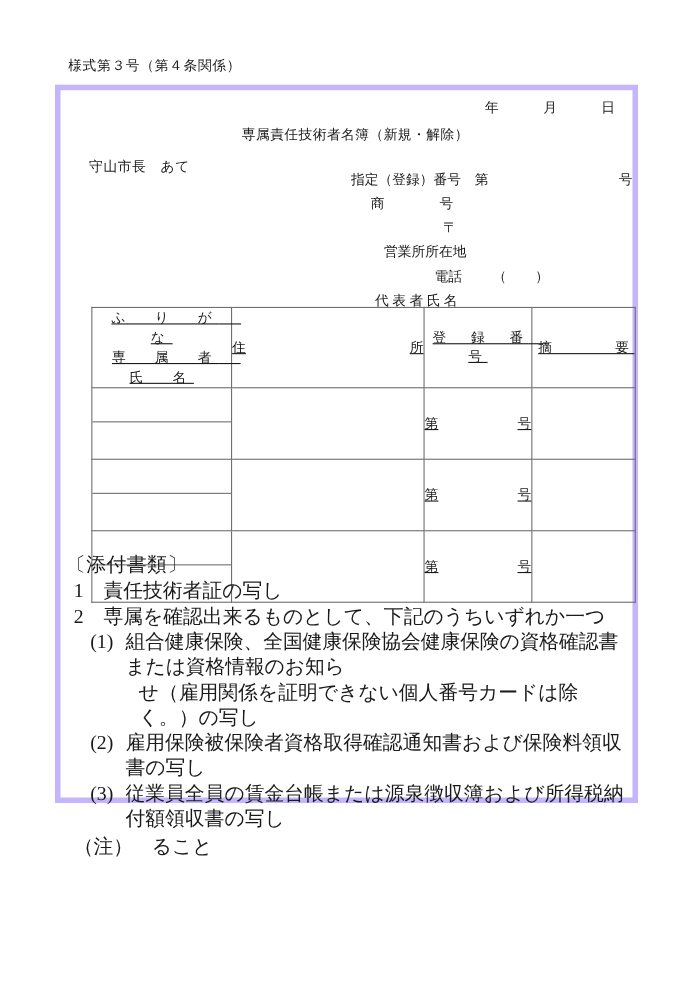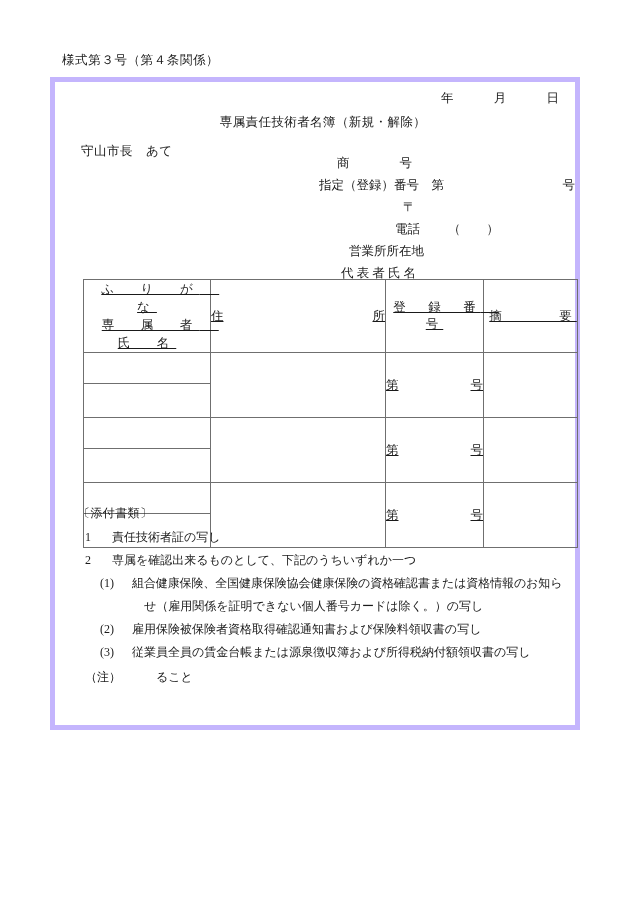--- a/index.html
+++ b/index.html
@@ -182,24 +182,24 @@
     box-sizing: border-box;
   }
   .name-split .lower {
     height: 32px;
     box-sizing: border-box;
   }
 
   
   .attach {
     position: absolute;
-    left: 23px;
+    left: 5px;
     top: 420px;
     width: 512px;
-    font-size: 12px;
+    font-size: 18px;
     line-height: 23px;
   }
   .att-head {
     letter-spacing: 0.4px;
     margin-bottom: 1px;
   }
   .att-item {
     position: relative;
     padding-left: 34px;
     margin-bottom: 0px;
@@ -254,35 +254,35 @@
       <span>月</span>
       <span class="gap"></span>
       <span>日</span>
     </div>
 
     <div class="doc-title">専属責任技術者名簿（新規・解除）</div>
 
     <div class="addressee">守山市長　あて</div>
 
     <div class="info-block">
-      <div class="info-row row-shogo">
-        <span class="ir-label">商　　　　号</span>
-      </div>
       <div class="info-row row-shitei">
         <span class="ir-label">指定（登録）番号　第</span>
         <span class="ir-suffix">号</span>
       </div>
+      <div class="info-row row-shogo">
+        <span class="ir-label">商　　　　号</span>
+      </div>
       <div class="info-row row-post">
         <span class="ir-label">〒</span>
       </div>
+      <div class="info-row row-addr">
+        <span class="ir-label">営業所所在地</span>
+      </div>
       <div class="info-row row-tel">
         <span class="ir-label">電話</span><span class="tel-paren"><span>（</span><span class="inner"></span><span>）</span></span>
-      </div>
-      <div class="info-row row-addr">
-        <span class="ir-label">営業所所在地</span>
       </div>
       <div class="info-row row-rep">
         <span class="ir-label">代 表 者 氏 名</span>
       </div>
     </div>
 
     <table class="tbl">
       <colgroup>
         <col class="col-name">
         <col class="col-addr">

